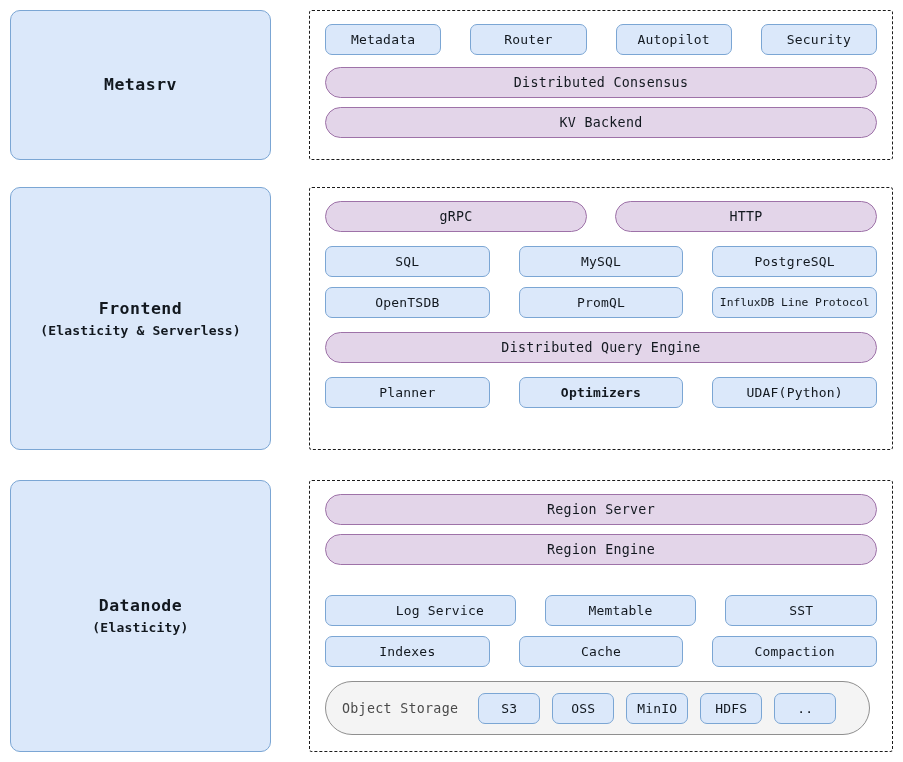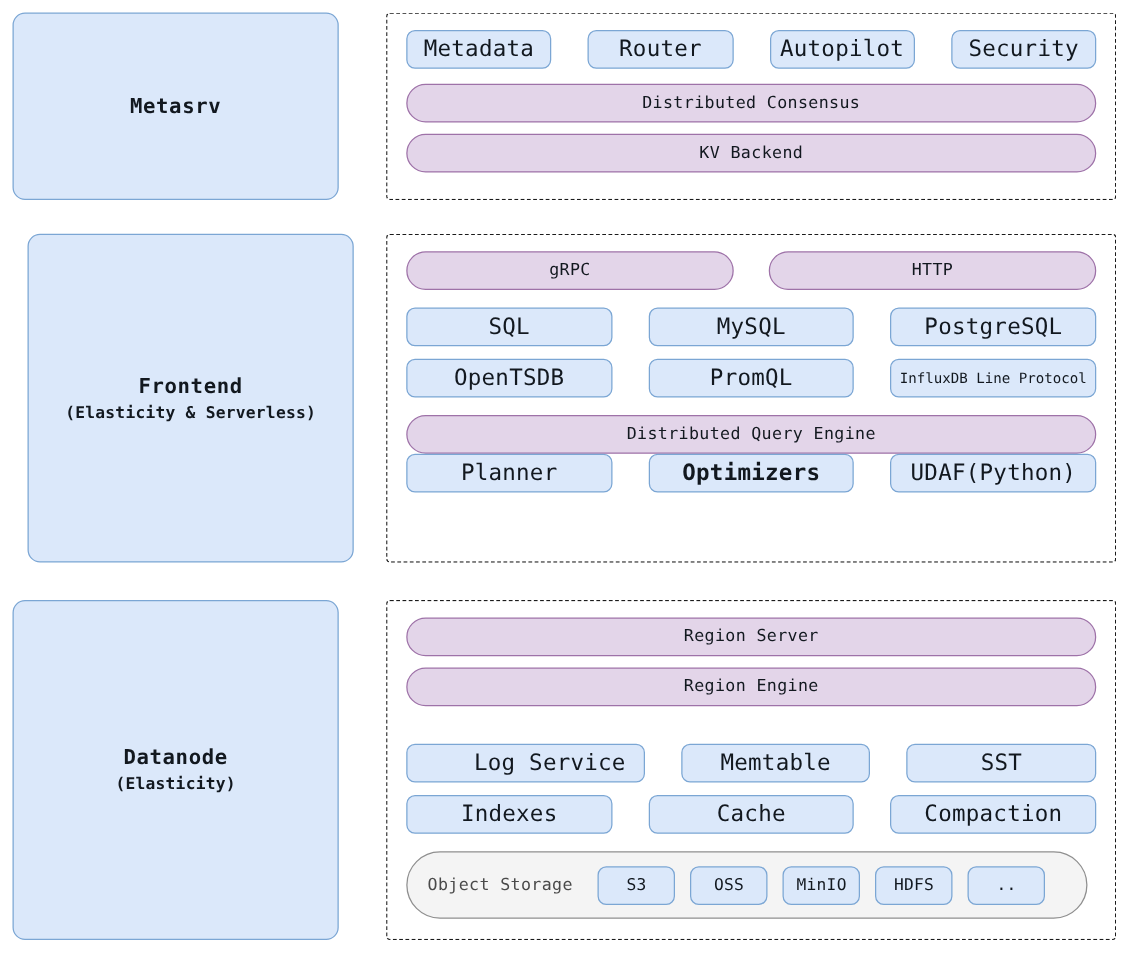--- a/index.html
+++ b/index.html
@@ -68,21 +68,21 @@
   
   .chip {
     background: #dbe8fa;
     border: 1.4px solid #7ba6d4;
     border-radius: 7px;
     display: flex;
     align-items: center;
     justify-content: center;
     text-align: center;
     box-sizing: border-box;
-    font-size: 18px;
+    font-size: 13px;
     letter-spacing: 0.2px;
     height: 31px;
     white-space: nowrap;
   }
   .chip.sm { font-size: 11.3px; letter-spacing: 0; }
 
   .pill {
     background: #e3d5e9;
     border: 1.4px solid #9e72a8;
     border-radius: 17px;
@@ -149,41 +149,41 @@
       <div class="chip" style="flex:1;">Security</div>
     </div>
     <div class="row" style="margin-bottom:9px;">
       <div class="pill" style="flex:1;">Distributed Consensus</div>
     </div>
     <div class="row">
       <div class="pill" style="flex:1;">KV Backend</div>
     </div>
   </div>
 
-  <div class="role-box" style="left:22px; top:187px; width:261px; height:263px;">
+  <div class="role-box" style="left:10px; top:187px; width:261px; height:263px;">
     <div class="role-title">Frontend</div>
     <div class="role-sub">(Elasticity &amp; Serverless)</div>
   </div>
 
   <div class="panel" style="left:309px; top:187px; width:584px; height:263px;">
     <div class="row" style="gap:28px; margin-bottom:14px;">
       <div class="pill" style="flex:1;">gRPC</div>
       <div class="pill" style="flex:1;">HTTP</div>
     </div>
     <div class="row" style="gap:29px; margin-bottom:10px;">
       <div class="chip" style="flex:1;">SQL</div>
       <div class="chip" style="flex:1;">MySQL</div>
       <div class="chip" style="flex:1;">PostgreSQL</div>
     </div>
     <div class="row" style="gap:29px; margin-bottom:14px;">
       <div class="chip" style="flex:1;">OpenTSDB</div>
       <div class="chip" style="flex:1;">PromQL</div>
       <div class="chip sm" style="flex:1;">InfluxDB Line Protocol</div>
     </div>
-    <div class="row" style="">
+    <div class="row" style="margin-bottom:14px;">
       <div class="pill" style="flex:1;">Distributed Query Engine</div>
     </div>
     <div class="row" style="gap:29px;">
       <div class="chip" style="flex:1;">Planner</div>
       <div class="chip" style="flex:1;font-weight:bold;">Optimizers</div>
       <div class="chip" style="flex:1;">UDAF(Python)</div>
     </div>
   </div>
 
   <div class="role-box" style="left:10px; top:480px; width:261px; height:272px;">

